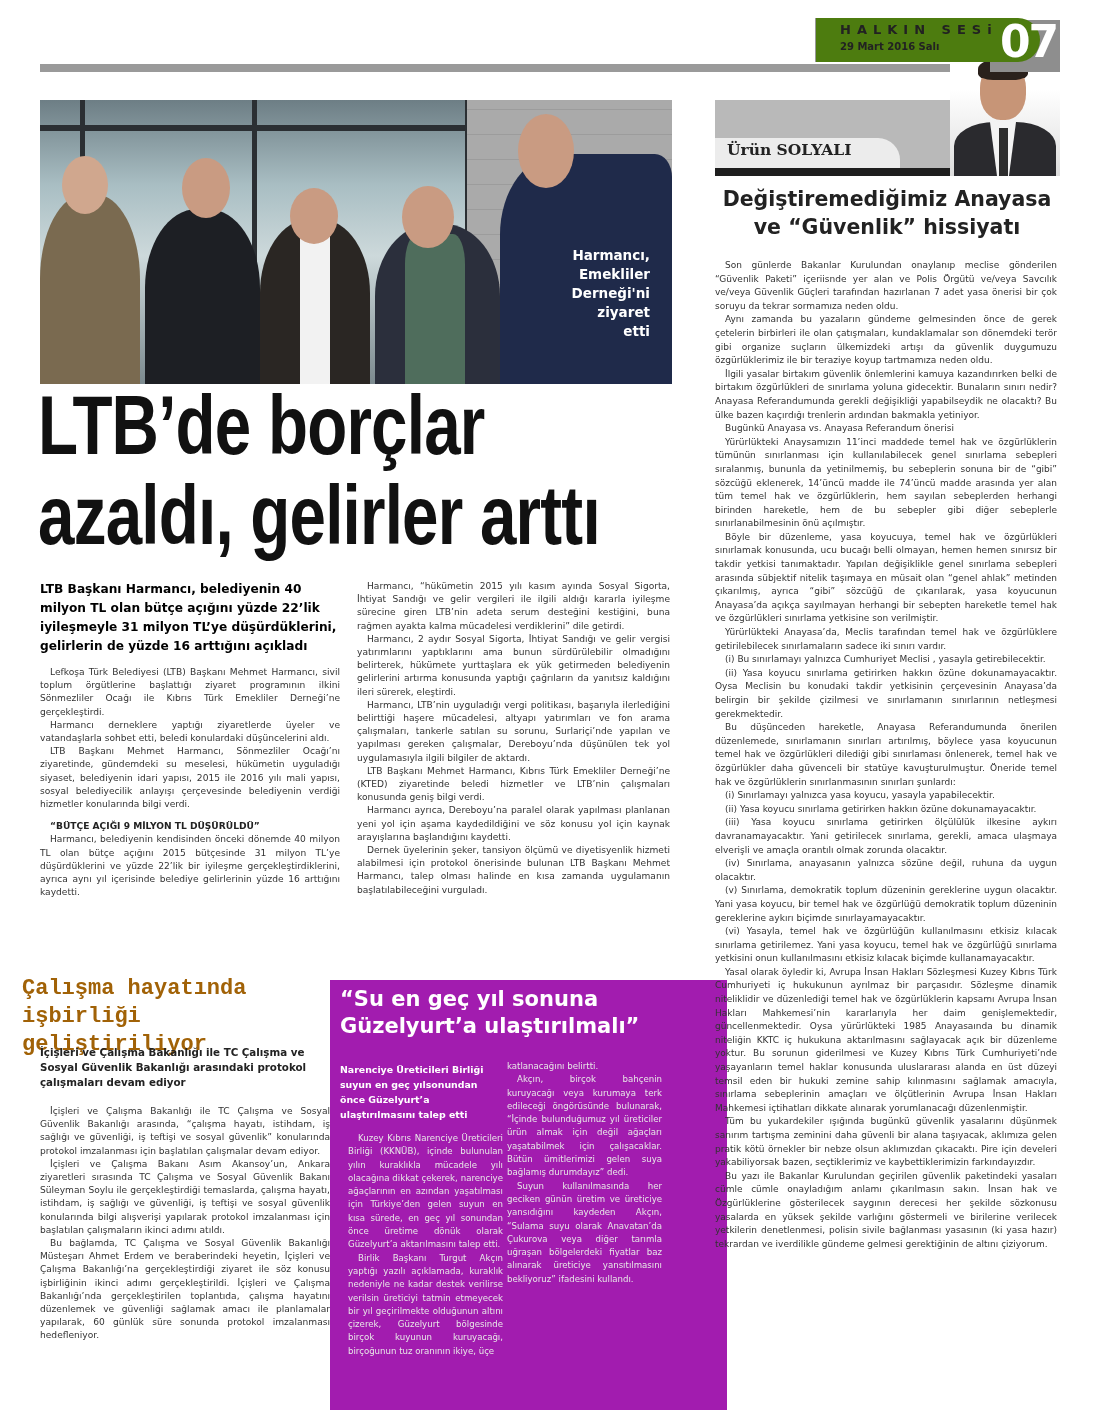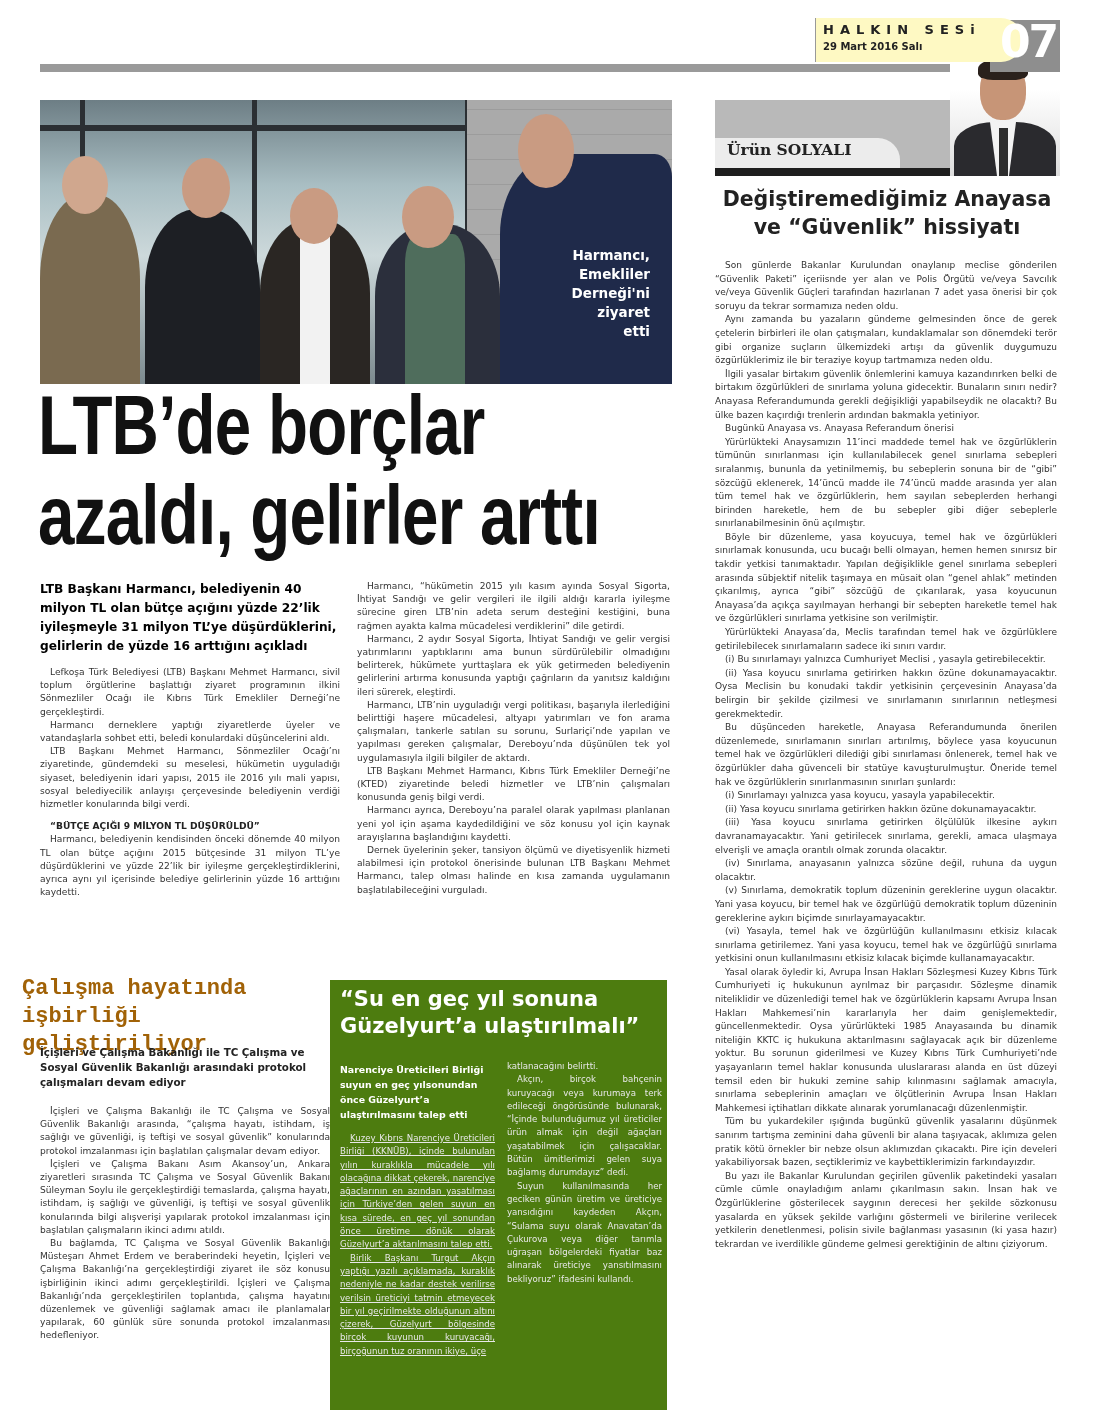--- a/index.html
+++ b/index.html
@@ -2,22 +2,22 @@
 <html><head>
 <meta charset="utf-8">
 <style>
   html, body { margin:0; padding:0; background:#ffffff; }
   body { width:1102px; height:1417px; position:relative; overflow:hidden;
          font-family:"Liberation Sans", sans-serif; color:#1a1a1a; }
   .abs { position:absolute; }
 
   
   .mast-rule { left:40px; top:64px; width:1010px; height:8px; background:#9a9a9a; }
-  .mast-box { left:815px; top:18px; width:200px; height:44px; background:#fef9c3;
-              border-left:1px solid #999; border-radius:0 24px 24px 0; z-index:3; padding-left:7px; }
+  .mast-box { left:815px; top:18px; width:200px; height:44px; background:#4d7c0f;
+              border-left:1px solid #999; border-radius:0 24px 24px 0; z-index:3; padding-left:24px; }
   .mast-name { font-family:"DejaVu Sans", sans-serif; font-weight:bold; font-size:13px;
                letter-spacing:6px; color:#222; margin-top:4px; }
   .mast-date { font-family:"DejaVu Sans", sans-serif; font-weight:bold; font-size:10px; color:#222; margin-top:4px; }
   .page-num-bg { left:990px; top:20px; width:70px; height:52px; background:#8e8e8e; z-index:2; }
   .page-num { left:1000px; top:16px; font-family:"DejaVu Sans", sans-serif; font-size:44px; font-weight:bold;
               color:#ffffff; z-index:4; letter-spacing:-2px; }
 
   
   .photo { left:40px; top:100px; width:632px; height:284px; overflow:hidden;
            background:linear-gradient(180deg,#6d7e85 0%,#a9bec3 30%,#cdd9db 55%,#7c8a8f 100%); }
@@ -47,26 +47,26 @@
   .col2 { left:357px; top:580px; width:313px; }
 
   
   .h2 { left:22px; top:975px; width:290px; font-family:Liberation Mono, monospace; font-weight:bold;
         font-size:22px; line-height:28px; color:#a16207; }
   .lead2 { left:40px; top:1045px; width:290px; font-family:"DejaVu Sans", sans-serif; font-weight:bold;
            font-size:10.3px; line-height:15px; color:#222; }
   .col3 { left:40px; top:1105px; width:290px; }
 
   
-  .darkbox { left:330px; top:980px; width:337px; height:430px; background:#4d7c0f; color:#eee; }
+  .darkbox { left:330px; top:980px; width:397px; height:430px; background:#a21caf; color:#eee; }
   .darkbox .dtitle { position:absolute; left:10px; top:6px; width:330px; font-family:"DejaVu Sans", sans-serif;
                      font-weight:bold; font-size:21px; line-height:27px; color:#fff; }
   .darkbox .dlead { position:absolute; left:10px; top:82px; width:150px; font-family:"DejaVu Sans", sans-serif;
                     font-weight:bold; font-size:9.4px; line-height:15px; color:#fff; }
-  .darkbox .dcolA { position:absolute; left:10px; top:152px; width:155px; color:#eee;text-decoration:underline; }
+  .darkbox .dcolA { position:absolute; left:18px; top:152px; width:155px; color:#eee; }
   .darkbox .dcolB { position:absolute; left:177px; top:80px; width:155px; color:#eee; }
   .darkbox .body { color:#e8e8e8; font-size:8.6px; line-height:13.3px; }
 
   
   .colhead { left:715px; top:100px; width:345px; height:76px; background:#b9b9b9; }
   .colhead .label-bg { position:absolute; left:0; top:38px; width:185px; height:30px; background:#ececec;
                        border-radius:0 22px 0 0; }
   .colhead .label { position:absolute; left:12px; top:40px; font-family:"DejaVu Serif", serif; font-weight:bold;
                     font-size:15.5px; color:#222; }
   .colhead .bar { position:absolute; left:0; top:68px; width:345px; height:8px; background:#1e1e1e; }

